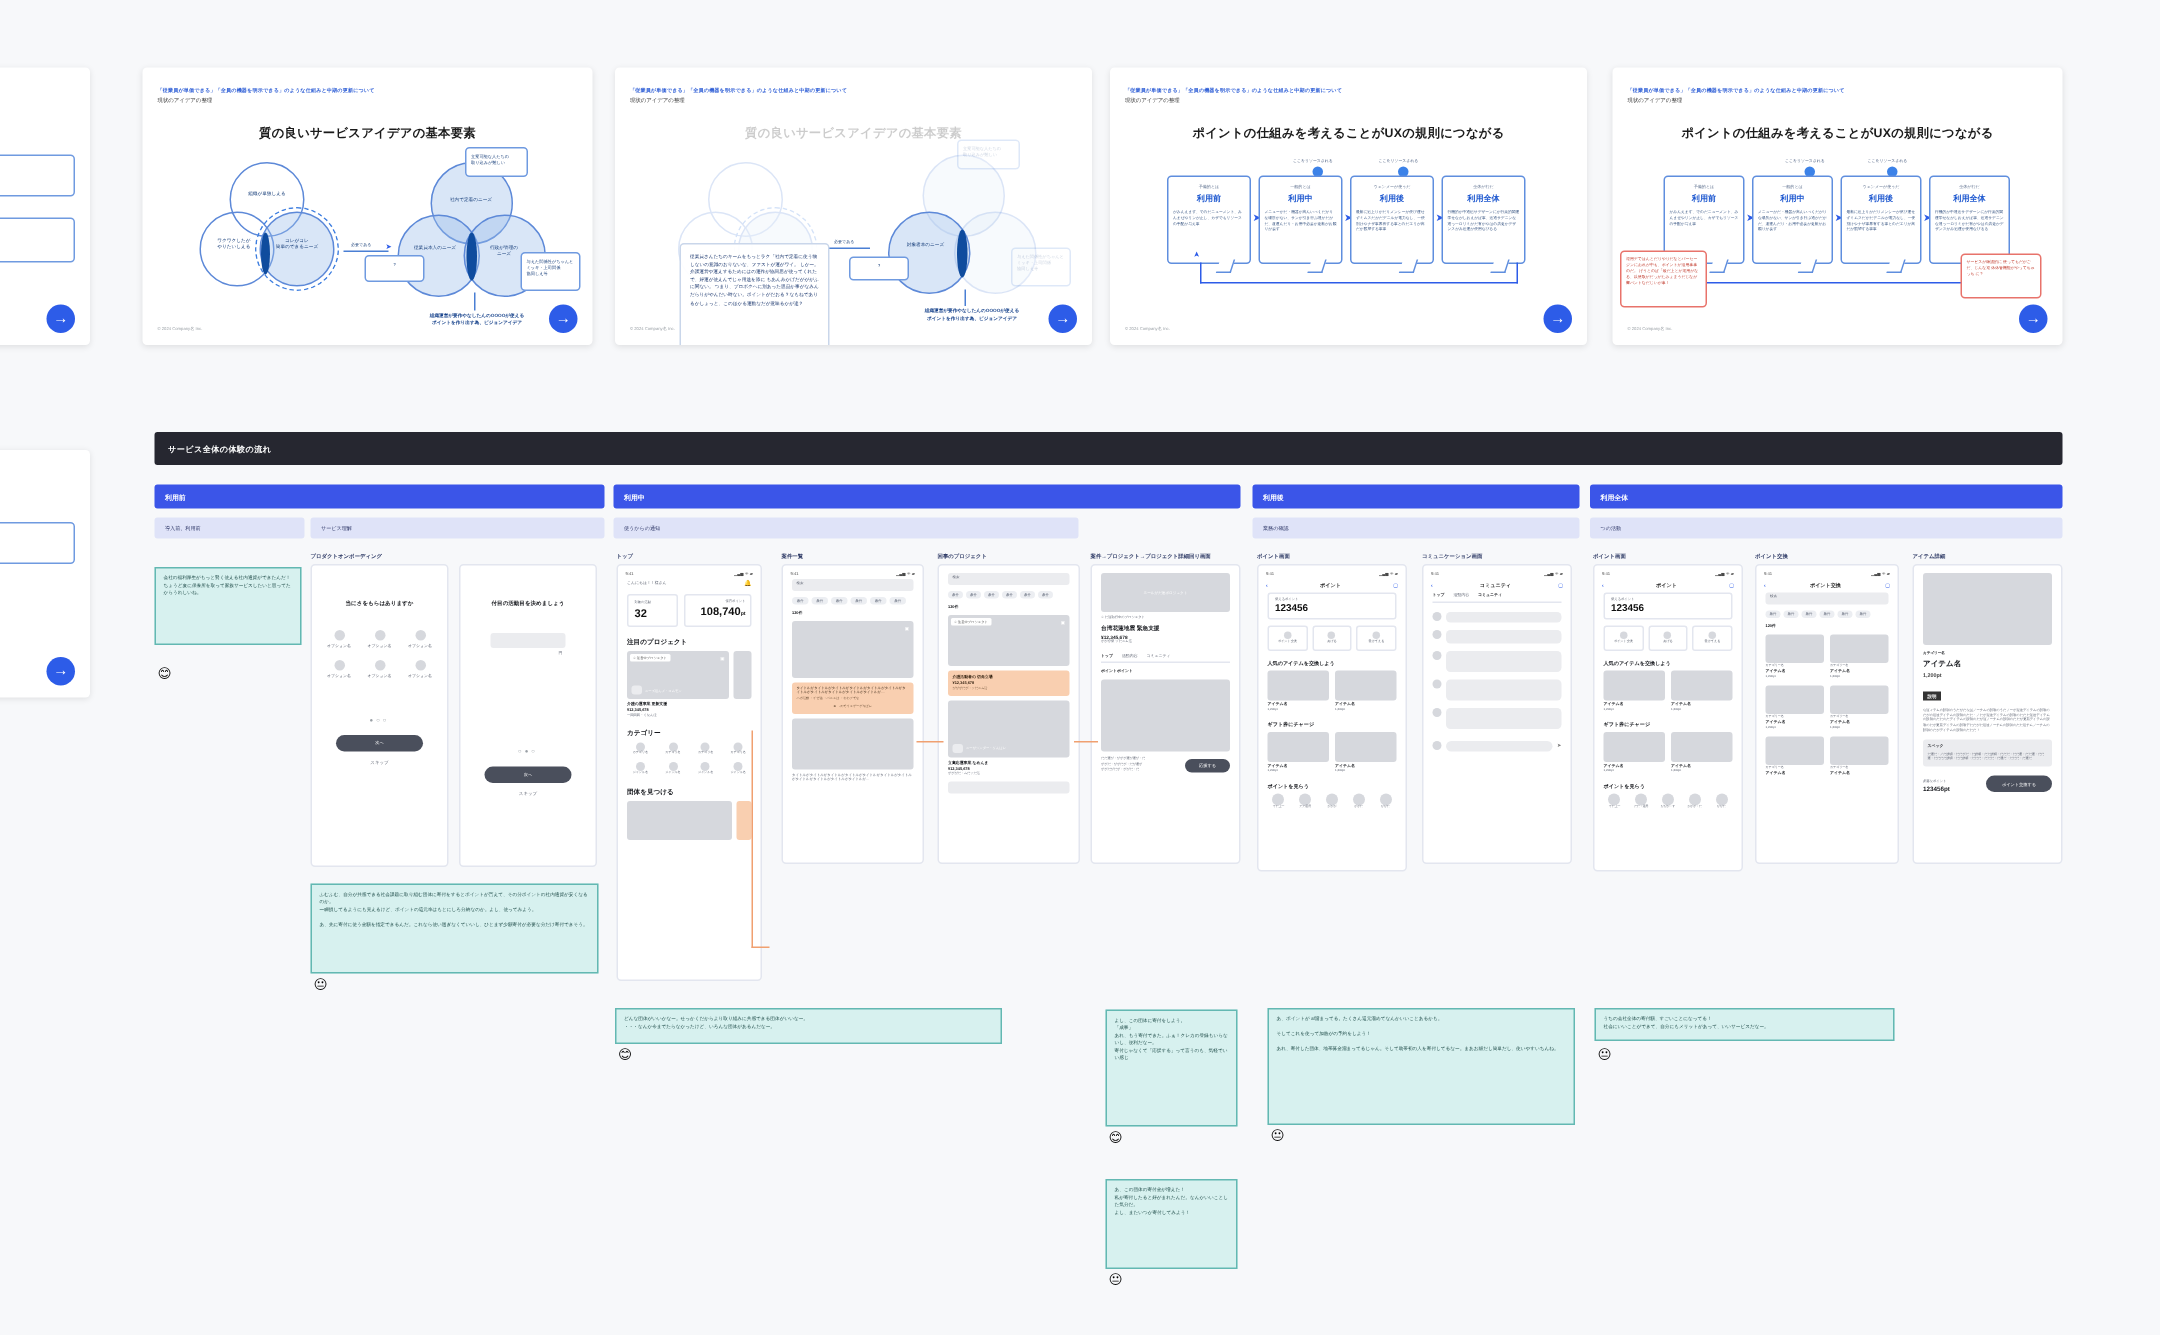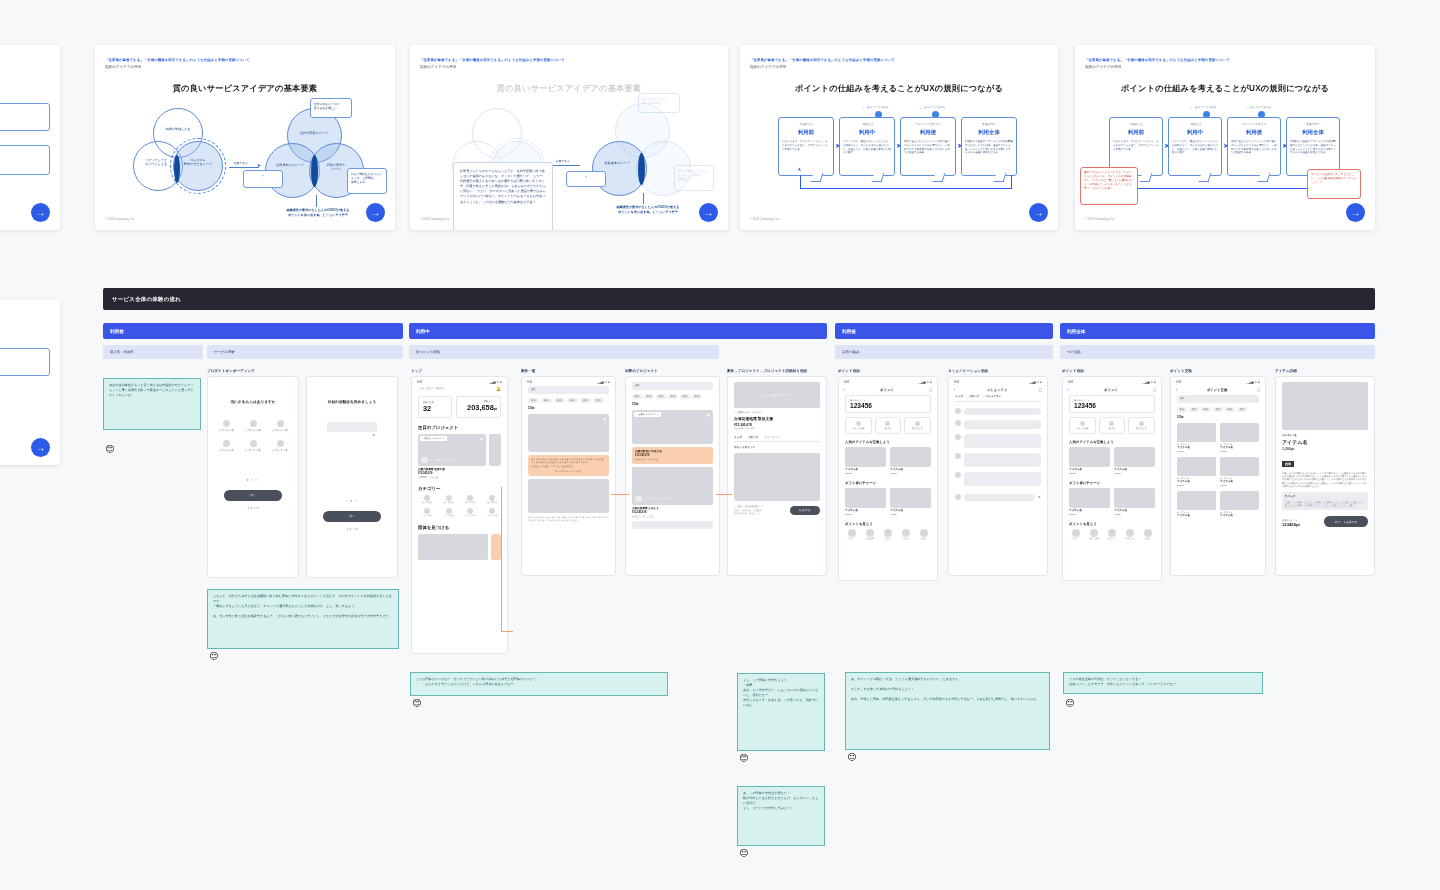--- a/index.html
+++ b/index.html
@@ -447,21 +447,21 @@
         <span style="font-size:4px;">🔔</span>
       </div>
       <div style="display:flex;gap:4px;margin-top:5px;">
         <div style="flex:1;border:1px solid #e3e6ef;border-radius:2px;padding:4px;">
           <div class="t-sm" style="font-size:2.2px;">対象の活動</div>
           <div class="big-num">32</div>
         </div>
         <div style="flex:1.5;border:1px solid #e3e6ef;border-radius:2px;padding:3px;text-align:right;">
           <div class="t-sm" style="font-size:2.2px;">保有ポイント</div>
           <div class="big-num">
-            <span>203,658</span><span style="font-size:3.4px;">pt</span>
+            <span>108,740</span><span style="font-size:3.4px;">pt</span>
           </div>
         </div>
       </div>
       <div class="t-b" style="margin-top:7px;font-size:4.4px;">注目のプロジェクト</div>
       <div style="display:flex;gap:3px;margin-top:4px;">
         <div style="flex:1;">
           <div class="g" style="height:32px;position:relative;">
             <div style="position:absolute;left:2px;top:2px;font-size:2.2px;background:#fff;border-radius:1px;padding:1px 2px;color:#555;">☆ 運営中プロジェクト</div>
             <div style="position:absolute;right:3px;top:3px;font-size:3px;color:#fff;">▣</div>
             <div style="position:absolute;left:3px;bottom:3px;display:flex;align-items:center;gap:2px;">

